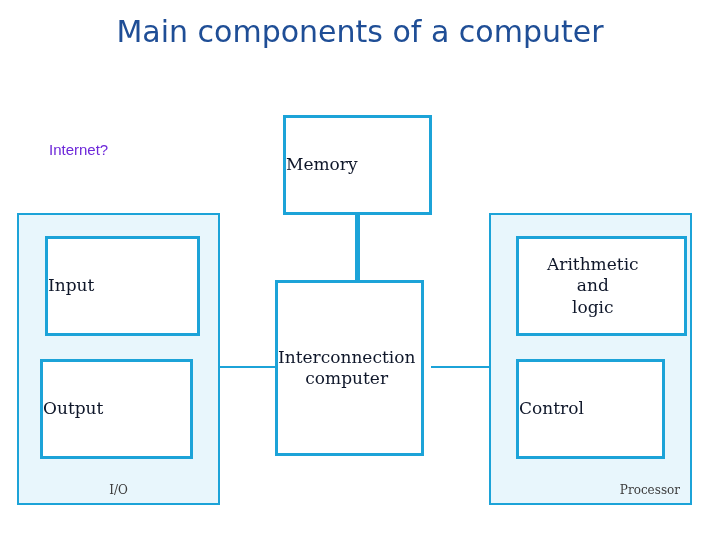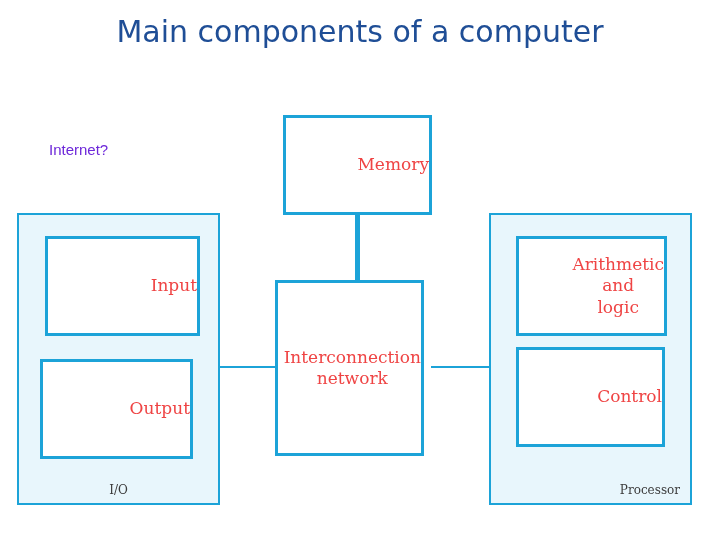--- a/index.html
+++ b/index.html
@@ -76,33 +76,33 @@
   }
 
   
   .box {
     position: absolute;
     background: #ffffff;
     border: 3px solid #1ca3d8;
     box-sizing: border-box;
     display: flex;
     align-items: center;
-    justify-content: flex-end;
+    justify-content: flex-start;
     text-align: center;
     font-family: "DejaVu Serif", serif;
     font-size: 17px;
-    color: #ef4444;
+    color: #0f172a;
     line-height: 1.25;
   }
-  .box-input   { left: 45px;  top: 236px; width: 155px; height: 100px; padding-left: 8px; }
+  .box-input   { left: 45px;  top: 236px; width: 155px; height: 100px; }
   .box-output  { left: 40px;  top: 359px; width: 153px; height: 100px; }
   .box-memory  { left: 283px; top: 115px; width: 149px; height: 100px; }
   .box-intercon{ left: 275px; top: 280px; width: 149px; height: 176px; }
-  .box-alu     { left: 516px; top: 236px; width: 151px; height: 100px; }
-  .box-control { left: 516px; top: 347px; width: 149px; height: 100px; padding-left: 35px; }
+  .box-alu     { left: 516px; top: 236px; width: 171px; height: 100px; padding-left: 28px; }
+  .box-control { left: 516px; top: 359px; width: 149px; height: 100px; }
 
   
   .conn {
     position: absolute;
     background: #1ca3d8;
   }
   .conn-mem-inter { left: 355px; top: 214px; width: 5px; height: 67px; }
   .conn-left      { left: 219px; top: 366px; width: 65px;  height: 2px; }
   .conn-right     { left: 431px; top: 366px; width: 59px;  height: 2px; }
 </style>
@@ -135,21 +135,21 @@
     <span>Output</span>
   </div>
 
   <div class="box box-memory">
     <span>Memory</span>
   </div>
 
   <div class="box box-intercon">
     <span>
       <span>Interconnection</span><br>
-      <span>network</span>
+      <span>computer</span>
     </span>
   </div>
 
   <div class="box box-alu">
     <span>
       <span>Arithmetic</span><br>
       <span>and</span><br>
       <span>logic</span>
     </span>
   </div>

